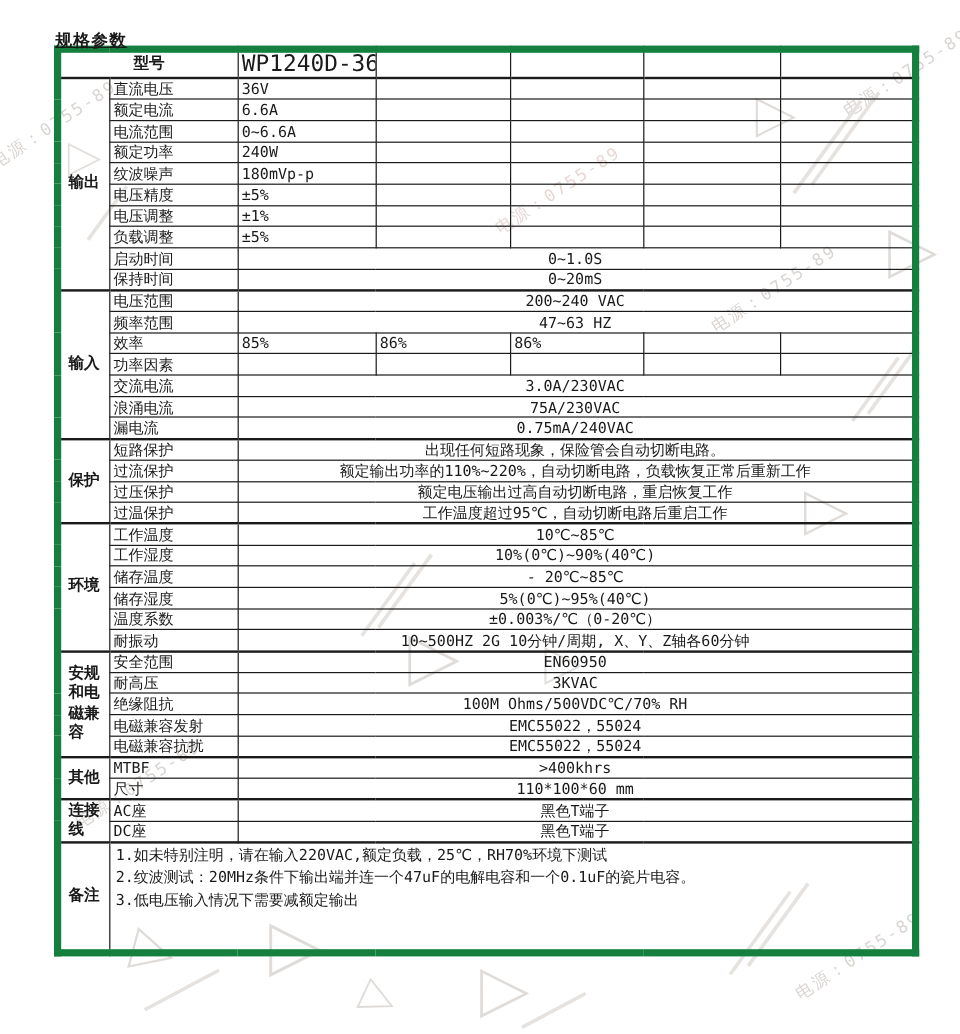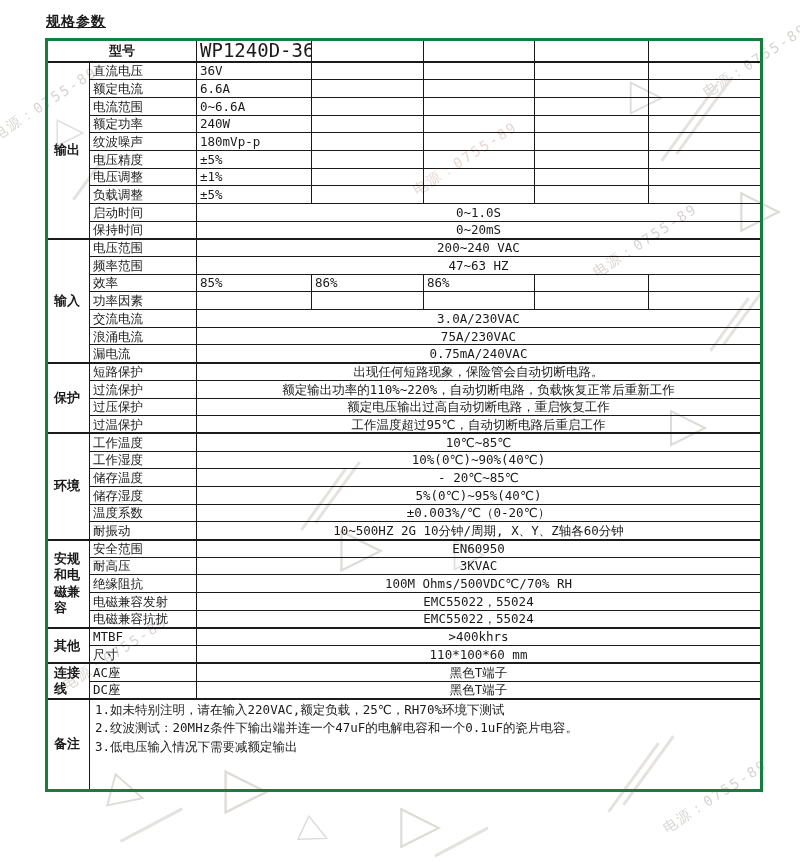--- a/index.html
+++ b/index.html
@@ -14,28 +14,28 @@
   .wm-text {
     position: absolute; font-size: 14px; letter-spacing: 2px;
     color: #d9d4d1; transform: rotate(-33deg); white-space: nowrap;
   }
   .wm-text.pink { color: #e7d7d3; }
   .wm-slash { position: absolute; width: 3px; background: #e5e2df; transform: rotate(36deg); }
   .wm-slash.shallow { transform: rotate(62deg); }
   .wm-tri { position: absolute; }
   
   .title {
-    position: absolute; left: 46px; top: 13px; z-index: 2;
+    position: absolute; left: 46px; top: 25px; z-index: 2;
     font-size: 14px; font-weight: bold; text-decoration: underline; letter-spacing: 1px;
   }
   
   table.spec {
     position: absolute; left: 45px; top: 38px; z-index: 1;
     width: 715px; border-collapse: collapse; table-layout: fixed;
-    border: 3px solid #15803d;
+    border: 6px solid #15803d;
   }
   .spec td {
     border: 1px solid #1a1a1a; height: 17.7px; padding: 0 3px;
     font-size: 12.5px; line-height: 1.05; white-space: nowrap;
     overflow: hidden; vertical-align: middle;
   }
   tr.ss td { border-top-width: 2px; }
   td.sec {
     font-weight: bold; font-size: 13px; text-align: left;
     white-space: normal; word-break: break-all; line-height: 1.25; padding: 0 6px;

